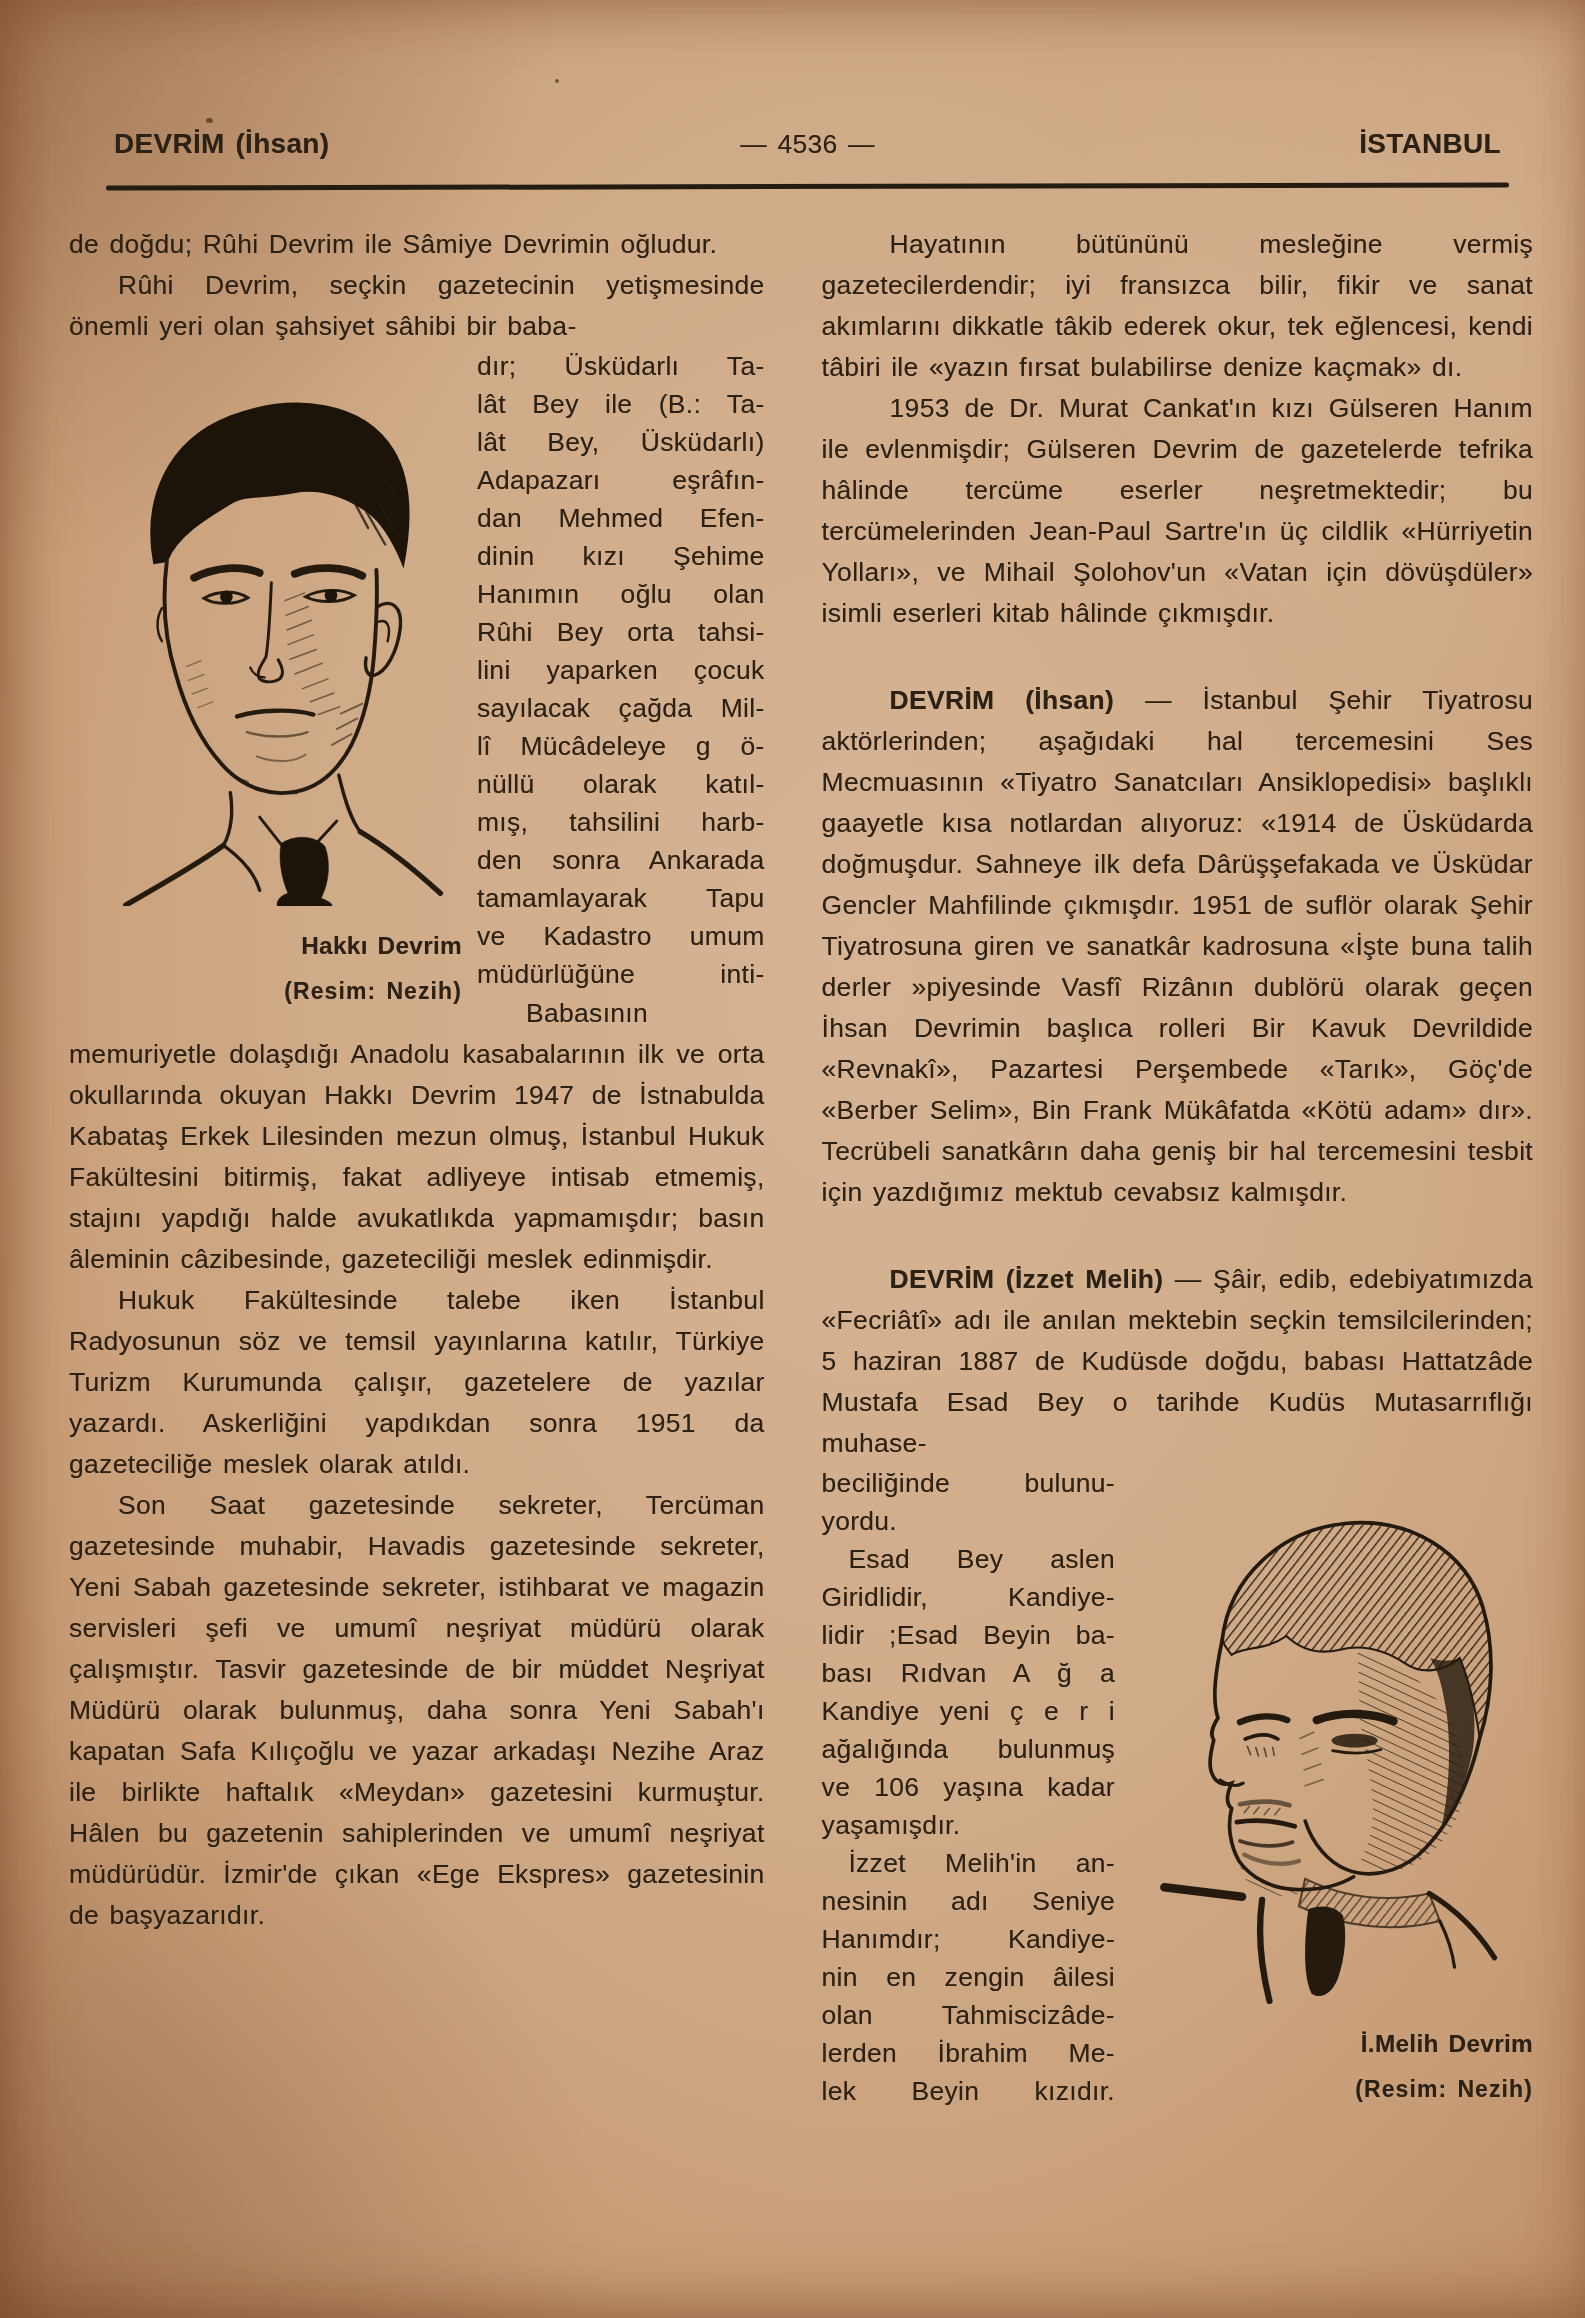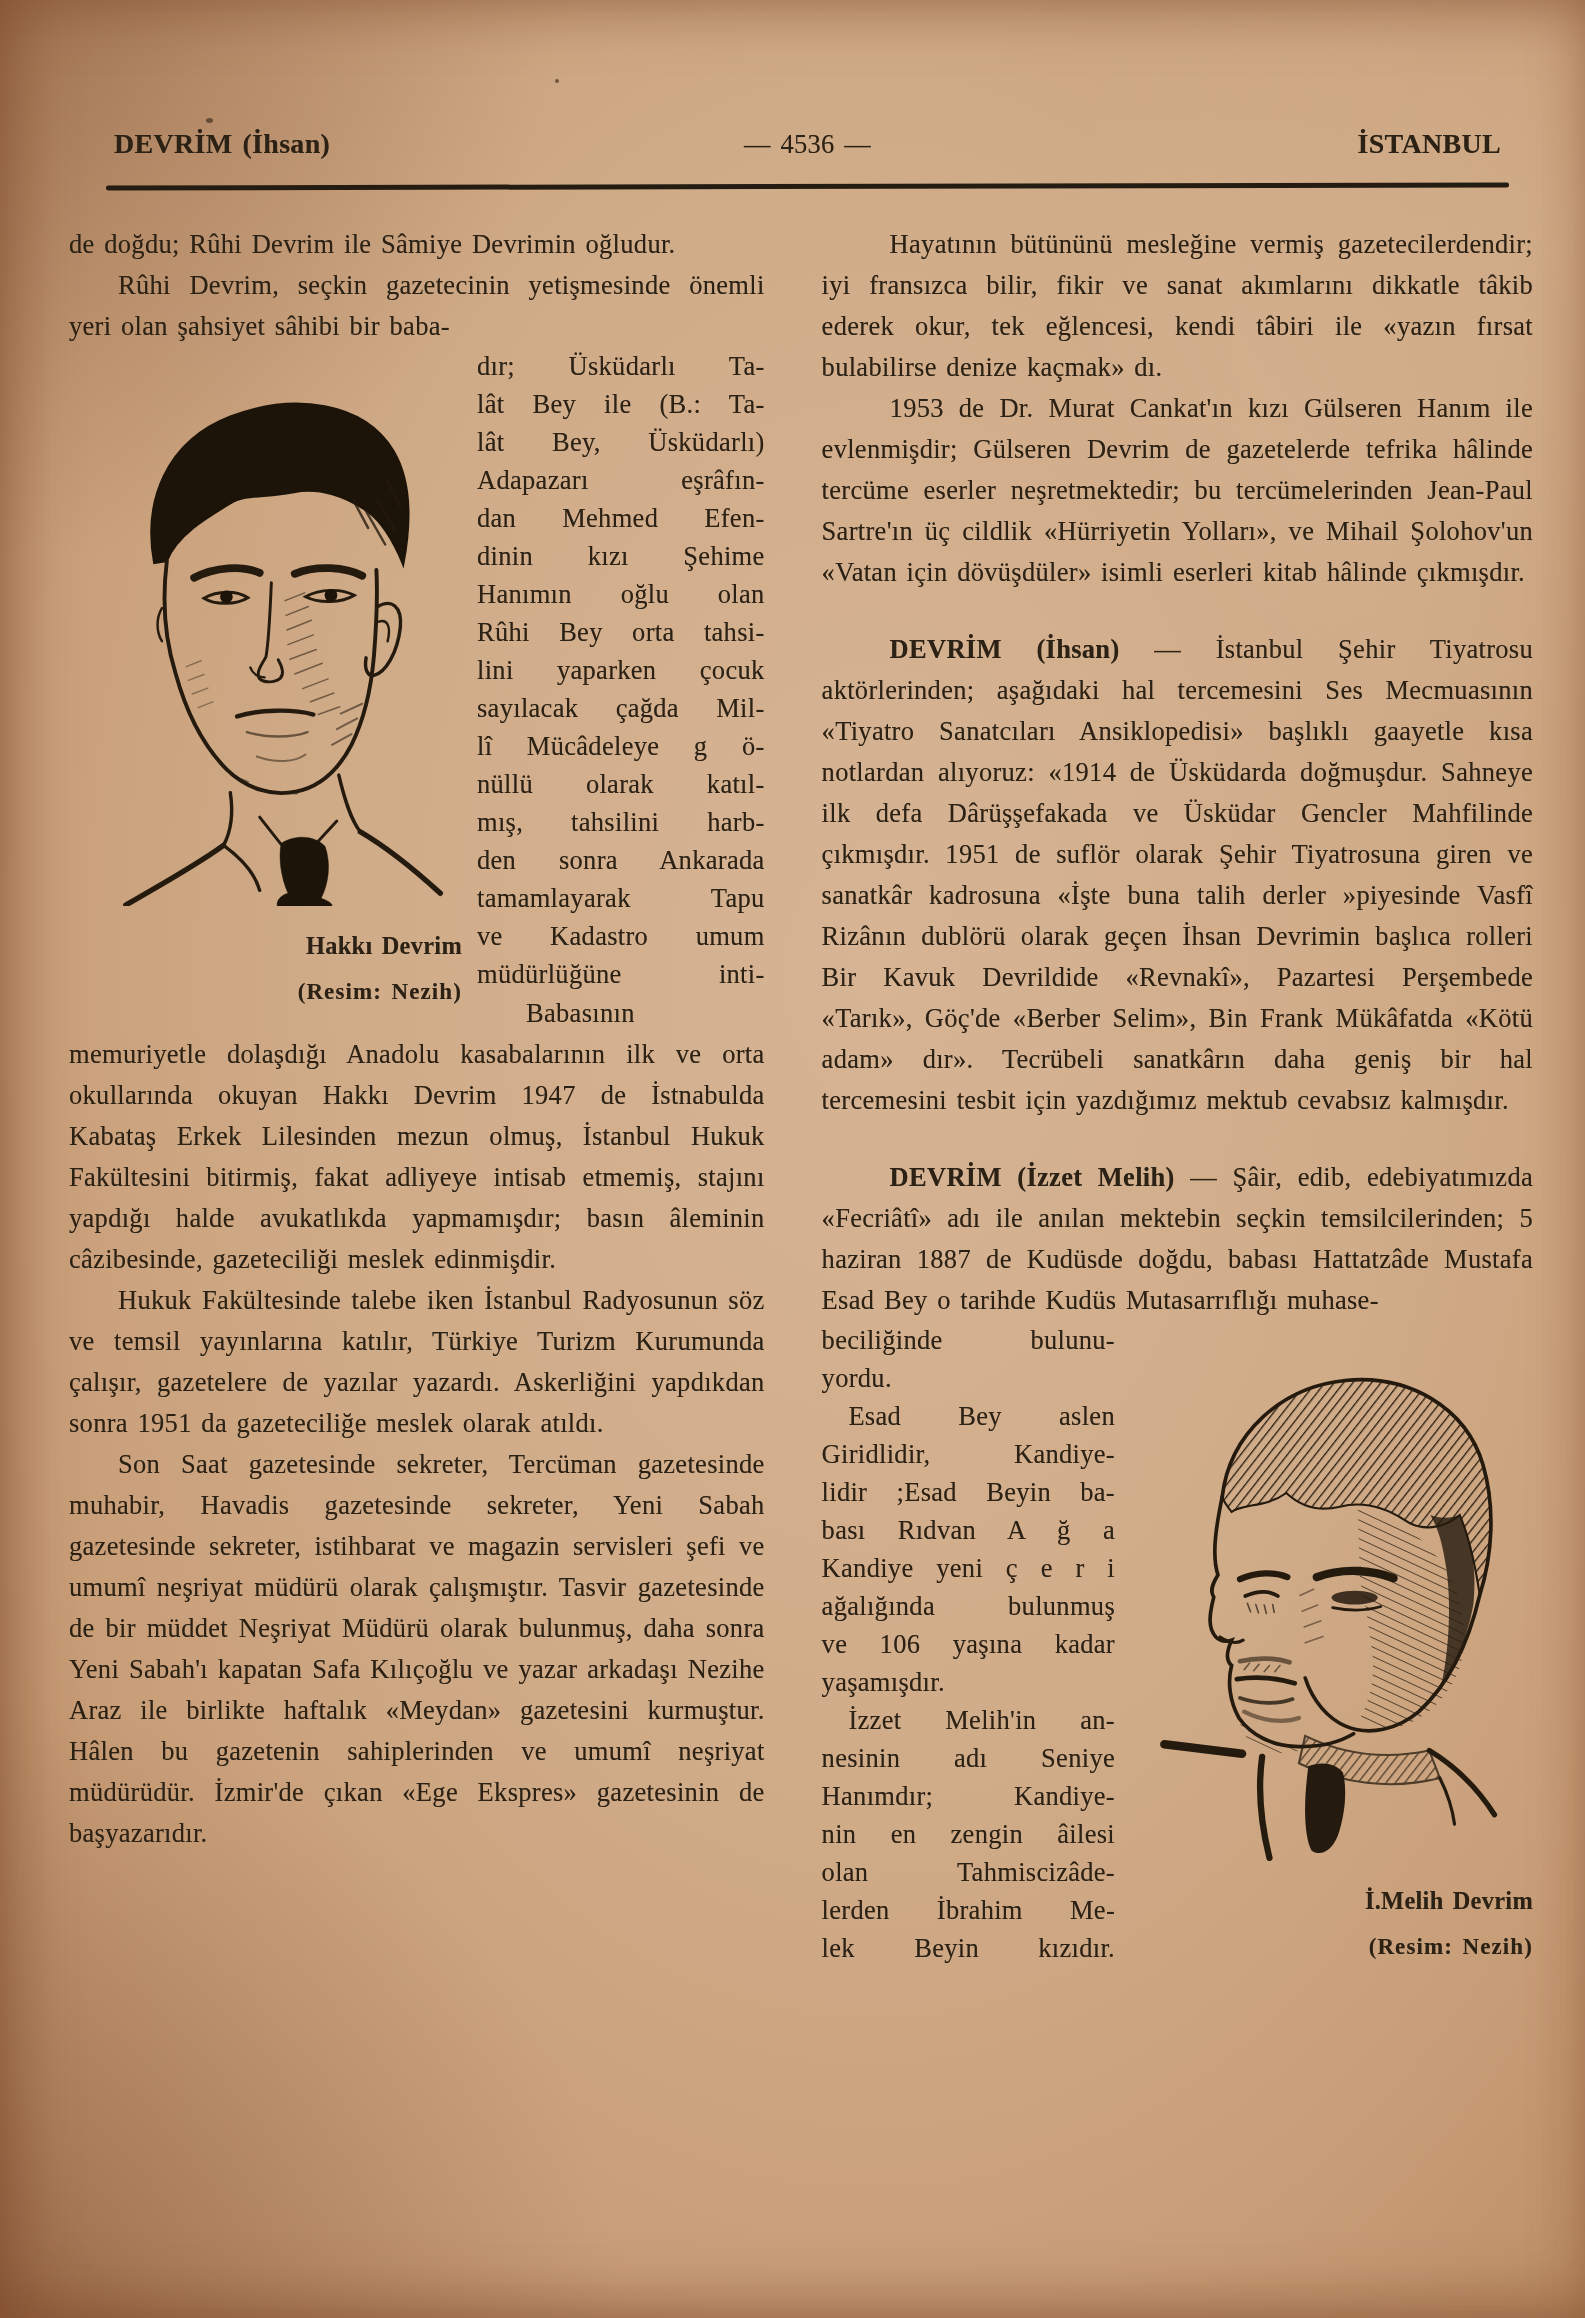--- a/index.html
+++ b/index.html
@@ -1,20 +1,20 @@
 <!DOCTYPE html>
 <html style="font-size:8.5px"><head>
 <meta charset="utf-8">
 <style>
   html,body{margin:0;padding:0;background:#8a6a4e;}
   .page{
     position:relative;
     width:1586px;height:2319px;
     overflow:hidden;
-    font-family:Liberation Serif, serif;
+    font-family:Liberation Sans, sans-serif;
     color:#2b2114;
     background:
       radial-gradient(circle at 0% 0%, rgba(90,45,25,.30), transparent 20%),
       radial-gradient(circle at 0% 100%, rgba(90,45,25,.28), transparent 22%),
       radial-gradient(circle at 100% 10%, rgba(255,240,220,.14), transparent 20%),
       radial-gradient(ellipse at 55% 42%, #d6b494 0%, #d0ab88 45%, #c89e78 72%, #bd9069 90%, #b0805a 100%);
     font-size:26.5px;line-height:41px;
     letter-spacing:0.3px;word-spacing:2.7px;
     text-shadow:0 0 0.5px rgba(43,33,20,.35);
   }
@@ -31,21 +31,21 @@
   .h-right{font-weight:bold;font-size:28px;justify-self:end;}
   .rule{height:5.3px;background:#241c12;width:1403px;margin:19px 0 0 106px;
     transform:rotate(-.12deg);border-radius:2.1px;}
   .content{display:flex;gap:57px;padding:35px 53px 0 69px;}
   .col{display:flow-root;}
   .col-left{width:703px;}
   .col-right{width:719px;}
   p{margin:0;text-align:justify;}
   p.indent{text-indent:49px;}
   .col-right p.indent{text-indent:68px;}
-  .entry{margin-top:36px;}
+  .entry{margin-top:46px;}
   .clear{clear:left;}
   .wrap{white-space:pre-line;text-align:justify;text-align-last:justify;line-height:38px;}
   .float-left-box{float:left;width:393px;min-height:674px;margin:6.4px 15px 0 0;}
   .float-right-box{float:right;width:403px;min-height:671px;margin:8.5px 0 0 15px;}
   .cap-name{font-weight:bold;text-align:right;font-size:24.4px;margin-top:24px;line-height:32px;}
   .cap-credit{font-weight:bold;text-align:right;font-size:23px;margin-top:14px;line-height:31px;letter-spacing:1.1px;}
   svg{display:block;}
   .fleck{position:absolute;background:#3a2a18;border-radius:50%;opacity:.65;pointer-events:none;}
 </style>
 </head>

